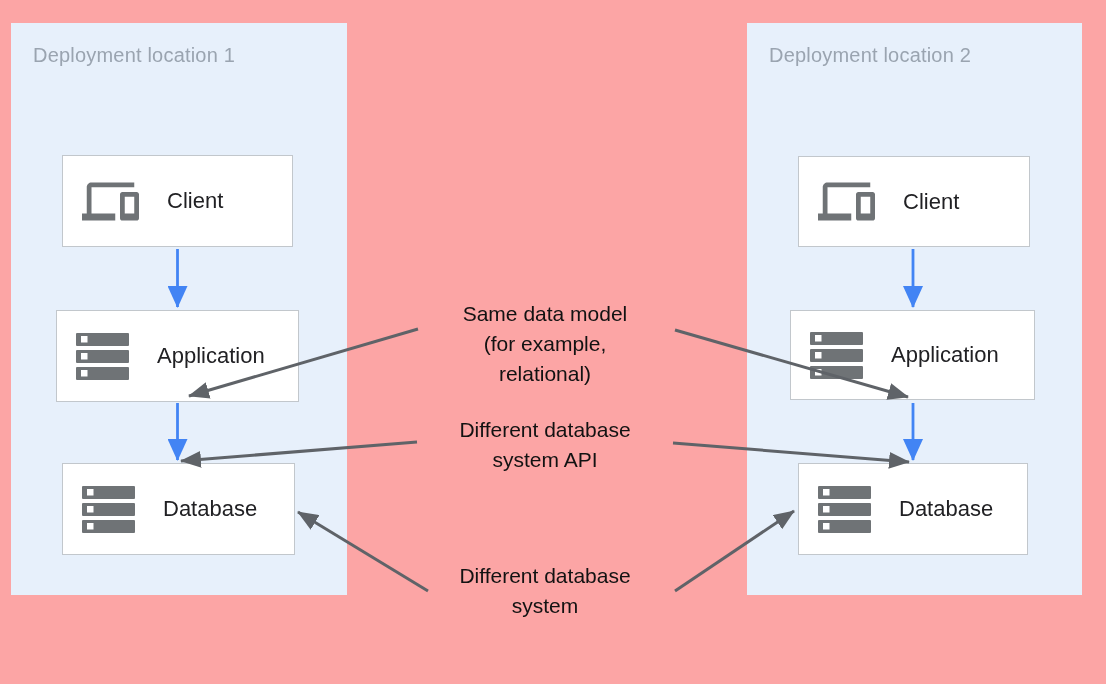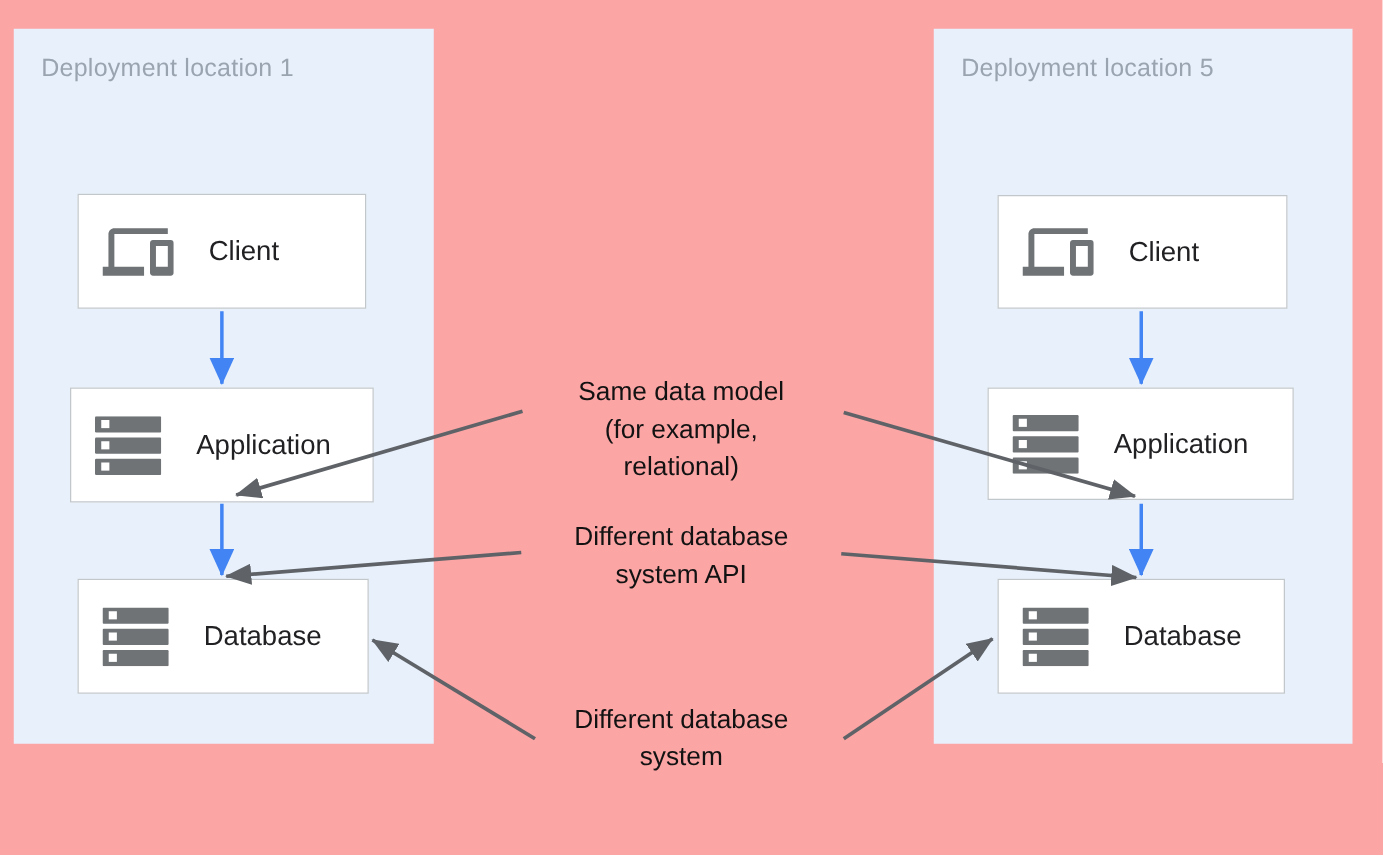--- a/index.html
+++ b/index.html
@@ -102,21 +102,21 @@
 </head>
 <body>
 
 <div class="canvas">
 
   <div class="panel panel-1">
     <div class="panel-title">Deployment location 1</div>
   </div>
 
   <div class="panel panel-2">
-    <div class="panel-title">Deployment location 5</div>
+    <div class="panel-title">Deployment location 2</div>
   </div>
 
   <div class="box box-client-1">
     <svg class="icon" width="57" height="57" viewBox="0 0 24 24" aria-hidden="true">
       <path class="icon-fill" d="M4 6h18V4H4c-1.1 0-2 .9-2 2v11H0v3h14v-3H4V6zm19 2h-6c-.55 0-1 .45-1 1v10c0 .55.45 1 1 1h6c.55 0 1-.45 1-1V9c0-.55-.45-1-1-1zm-1 9h-4v-7h4v7z"></path>
     </svg>
     <span class="box-label">Client</span>
   </div>
 
   <div class="box box-app-1">

